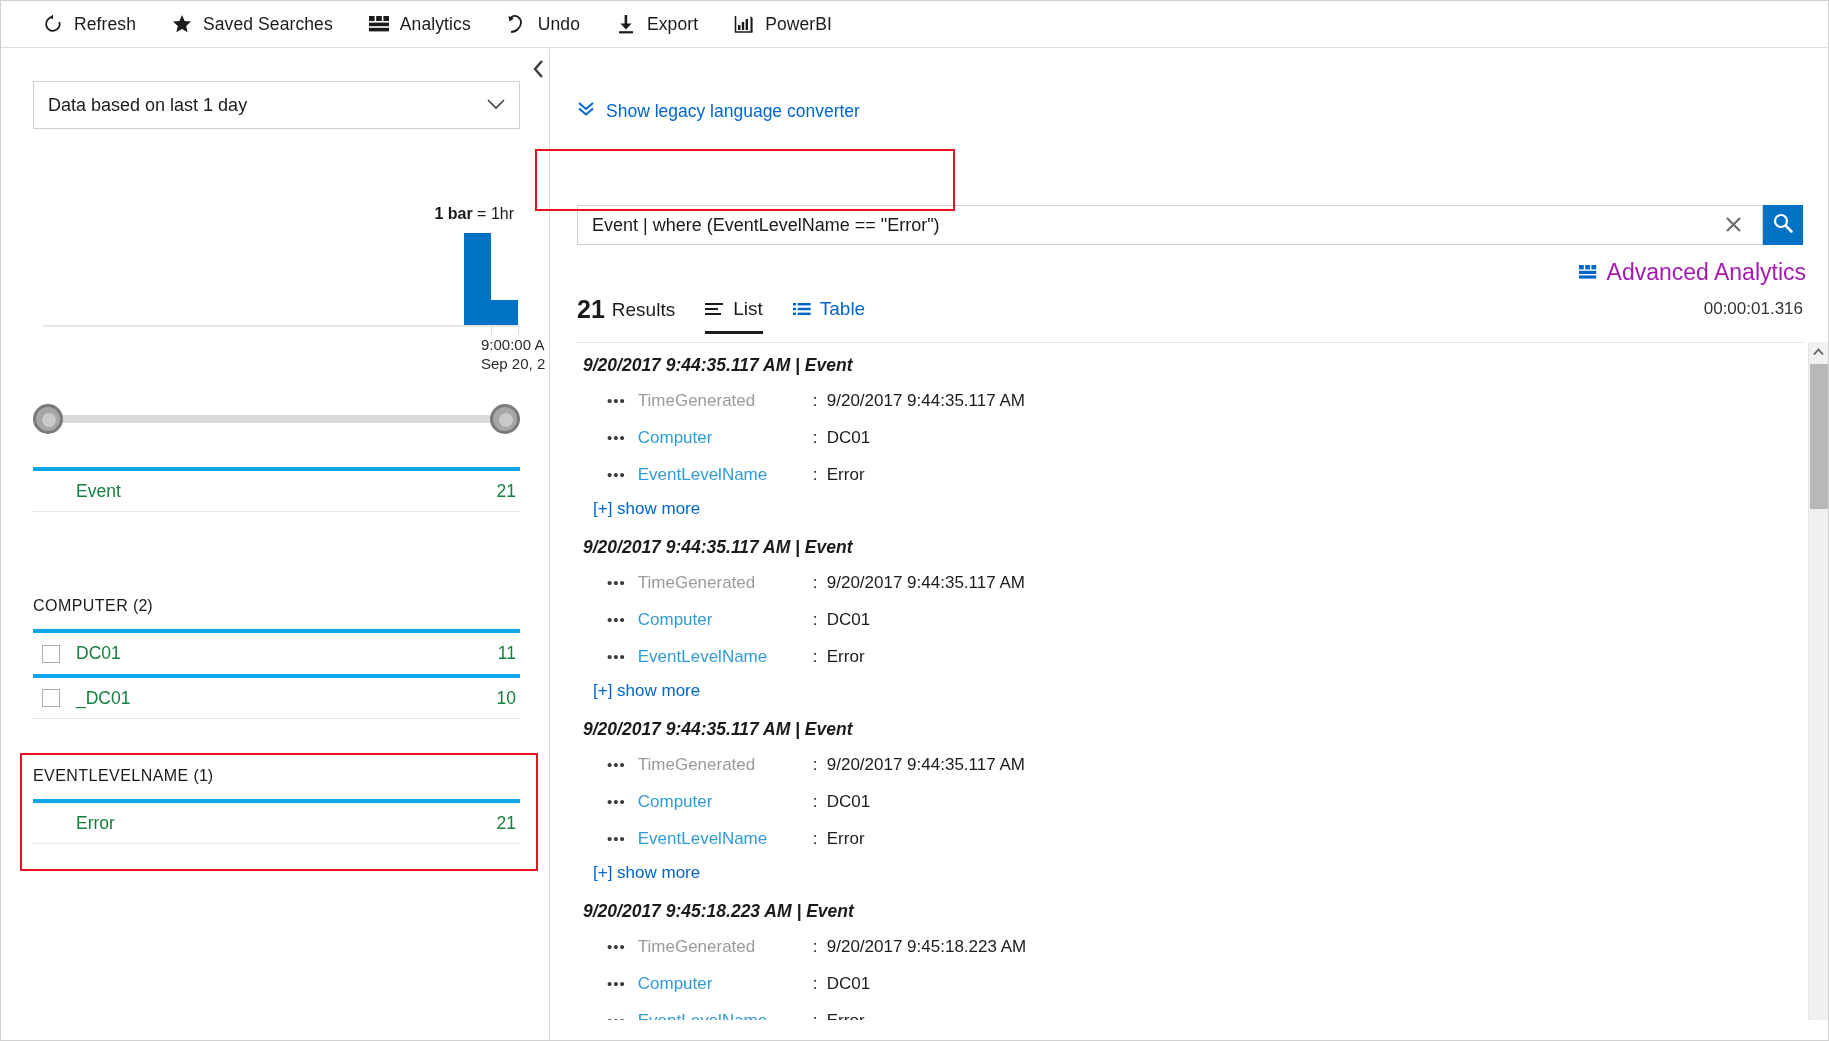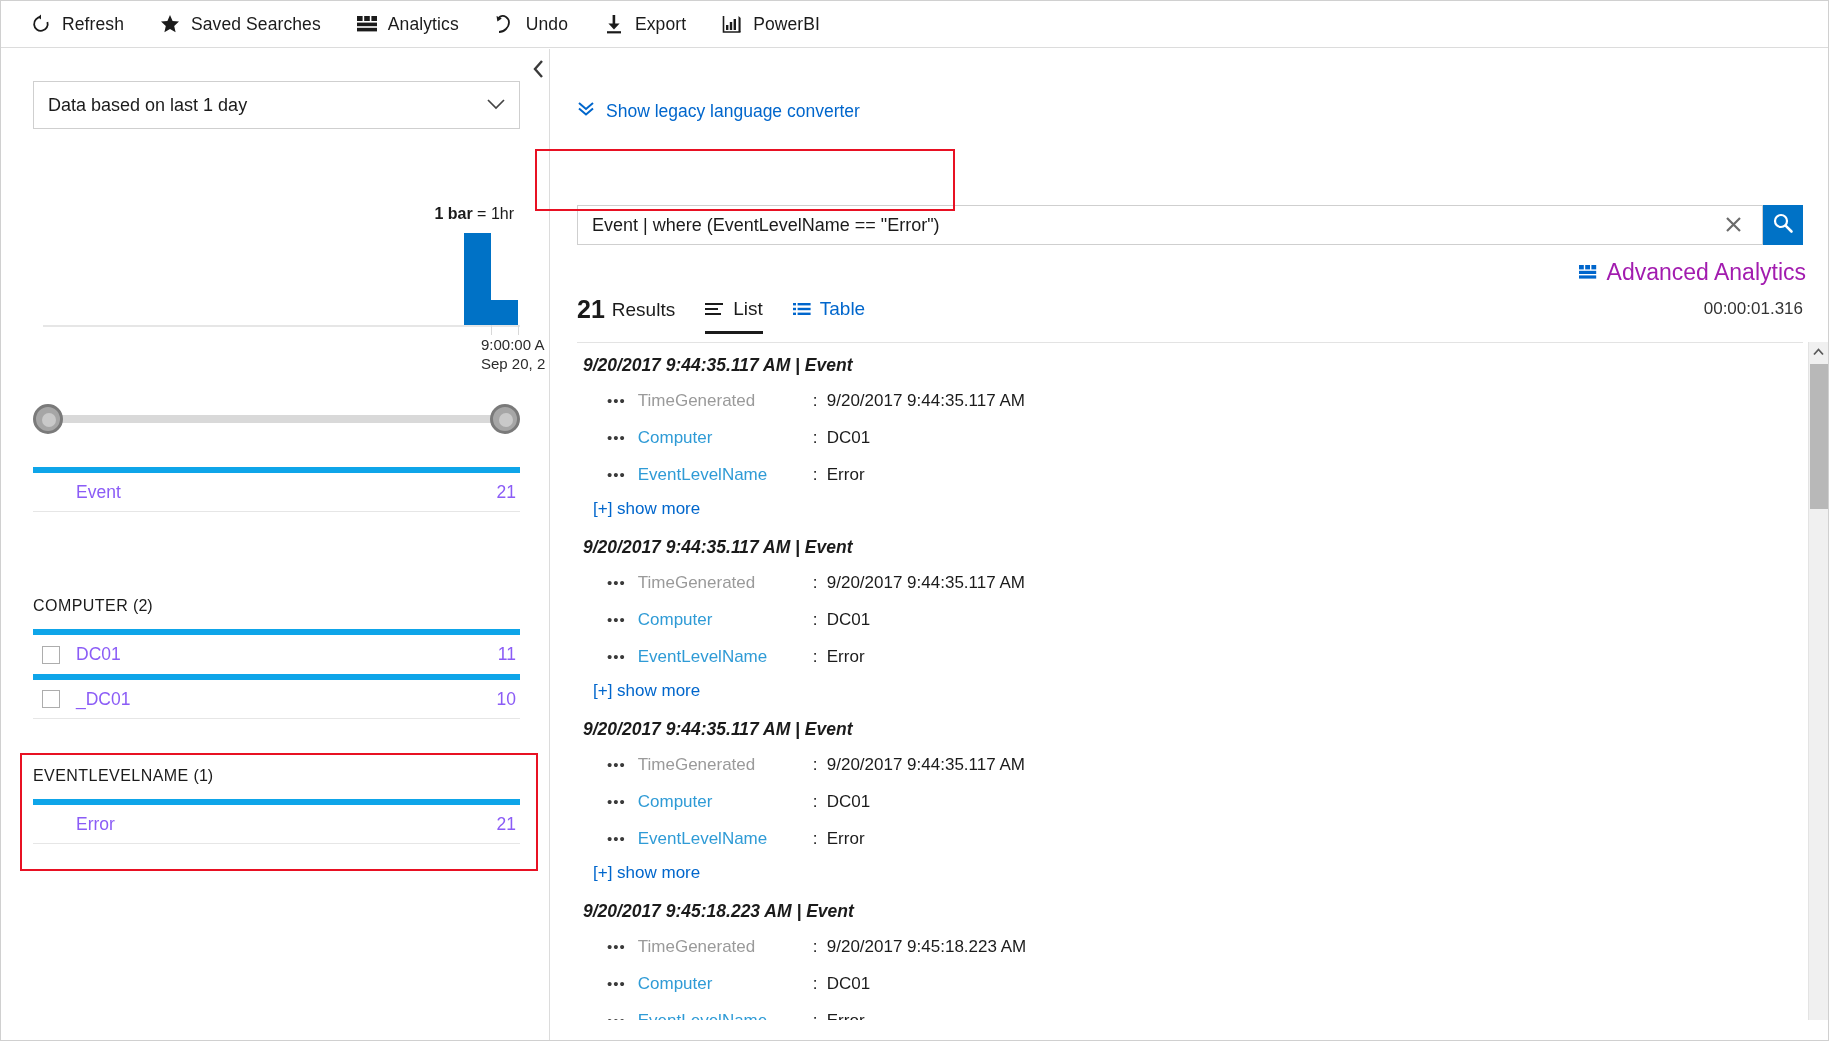--- a/index.html
+++ b/index.html
@@ -18,21 +18,21 @@
     background: #fff;
   }
 
   
   .toolbar {
     position: absolute; left: 0; top: 0;
     width: 1827px; height: 47px;
     background: #fff;
     border-bottom: 1px solid #dcdcdc;
     display: flex; align-items: center;
-    padding-left: 28px;
+    padding-left: 40px;
   }
   .tb-item {
     display: flex; align-items: center;
     margin-right: 34px;
     cursor: pointer;
     height: 46px;
   }
   .tb-icon {
     display: inline-flex; align-items: center; justify-content: center;
     width: 24px; height: 24px; margin-right: 9px;
@@ -129,22 +129,22 @@
   
   .facet { position: absolute; left: 31px; width: 487px; }
   .facet-title {
     font-size: 16px; letter-spacing: .45px;
     color: #1b1b1b; padding-bottom: 14px;
   }
   .facet-title .cnt { letter-spacing: 0; }
   .facet-row {
     display: flex; align-items: center;
     height: 45px;
-    border-top: 6px solid #0ea5e9;
-    font-size: 17.5px; color: #8b5cf6;
+    border-top: 4px solid #0ea5e9;
+    font-size: 17.5px; color: #15803d;
     cursor: pointer;
   }
   .facet-row.last { border-bottom: 1px solid #e6e6e6; }
   .fr-check {
     width: 18px; height: 18px;
     border: 1px solid #adadad; background: #fff;
     margin-left: 9px; margin-right: 16px;
     flex: none; cursor: pointer;
   }
   .fr-pad { width: 43px; flex: none; }

